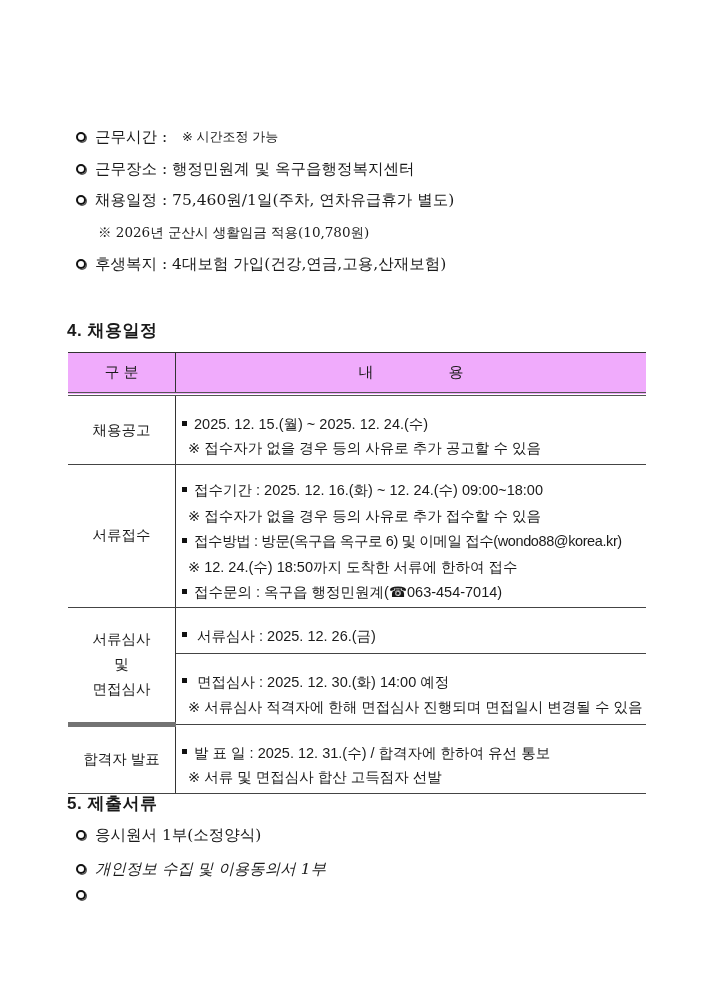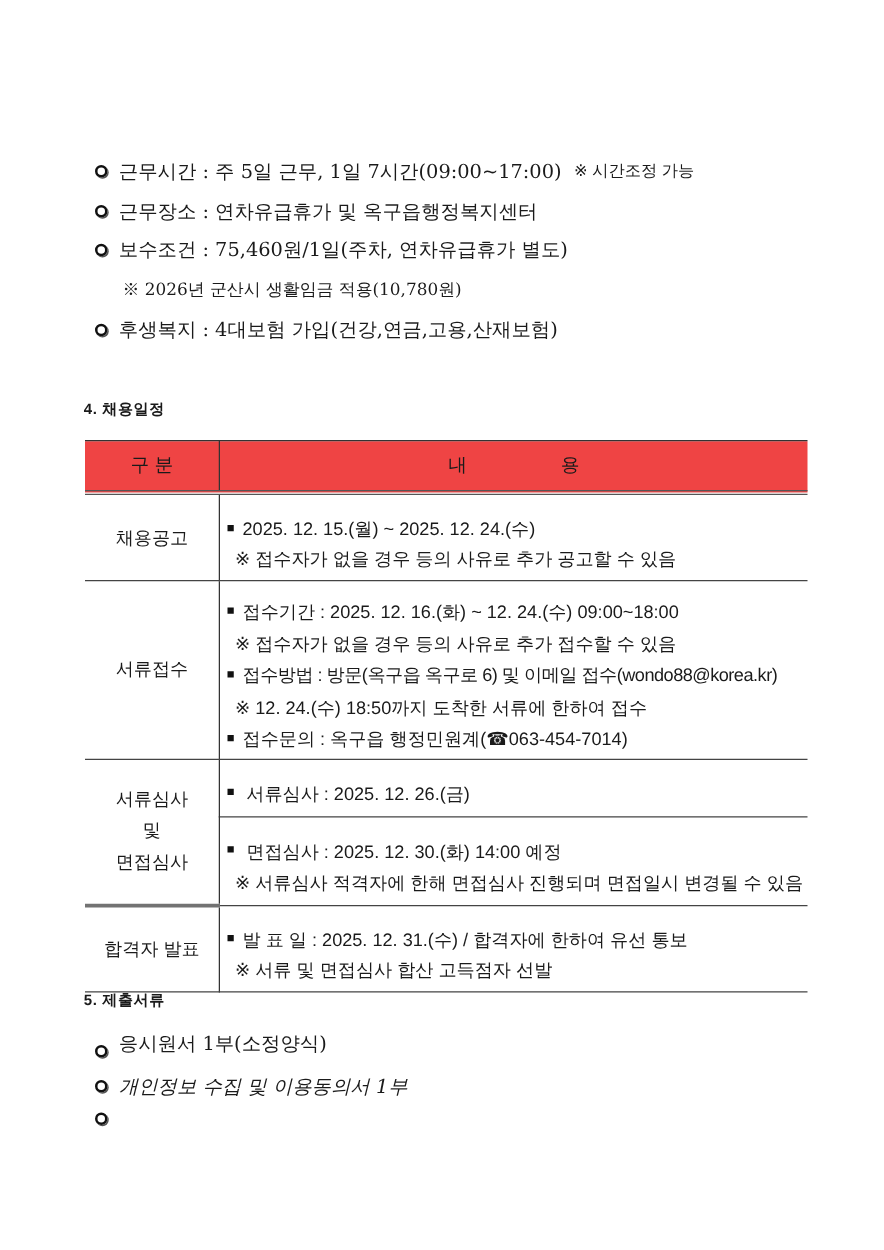--- a/index.html
+++ b/index.html
@@ -6,53 +6,52 @@
   body { width: 707px; height: 1000px; position: relative; overflow: hidden; color: #1a1a1a; }
   .serif { font-family: "DejaVu Serif", "Liberation Serif", serif; }
   .sans { font-family: "Liberation Sans", "DejaVu Sans", sans-serif; }
 
   .bullet-list { position: absolute; left: 76px; top: 126px; width: 600px; }
   .bl-item { position: absolute; left: 0; white-space: nowrap; font-size: 15.5px; line-height: 22px; display: flex; align-items: center; }
   .circle { display: inline-block; width: 10px; height: 10px; border: 2px solid #111; border-radius: 50%; margin-right: 9px; box-shadow: 1px 1px 0 #555; box-sizing: border-box; }
   .small-note { font-size: 13px; margin-left: 10px; }
   .indent-note { position: absolute; left: 22px; font-size: 13.5px; white-space: nowrap; line-height: 22px; text-align: center; }
 
-  .section-heading { position: absolute; left: 67px; font-size: 12px; font-weight: bold; white-space: nowrap; letter-spacing: 0.5px; }
+  .section-heading { position: absolute; left: 67px; font-size: 17px; font-weight: bold; white-space: nowrap; letter-spacing: 0.5px; }
 
   table.schedule { position: absolute; left: 68px; top: 352px; width: 578px; border-collapse: collapse; font-size: 14.5px; }
   table.schedule td, table.schedule th { padding: 0; vertical-align: middle; }
-  table.schedule th { background: #ef4444; height: 39px; font-weight: normal; font-size: 15px; border-top: 1.5px solid #333; border-bottom: 4px double #555; }
+  table.schedule th { background: #f0abfc; height: 39px; font-weight: normal; font-size: 15px; border-top: 1.5px solid #333; border-bottom: 4px double #555; }
   .col-left { width: 107px; text-align: center; border-right: 1px solid #333; }
   .row-border td { border-bottom: 1px solid #444; }
   .cell-content { padding: 4px 0 4px 6px; line-height: 25px; margin-top: 12px; }
   .cell-content div { white-space: nowrap; }
   .sq { display: inline-block; width: 5px; height: 5px; background: #111; margin-right: 7px; vertical-align: middle; position: relative; top: -2px; }
   .note { padding-left: 6px; }
   .hdr-gap { display: inline-block; width: 75px; }
 </style>
 </head>
 <body>
 
 <div class="bullet-list serif">
   <div class="bl-item" style="top:0px;">
     <span class="circle"></span>
     <span>근무시간</span>
     <span style="white-space:pre"> : </span>
-    <span>주 5일 근무, 1일 7시간(09:00~17:00)</span>
     <span class="small-note sans">※ 시간조정 가능</span>
   </div>
   <div class="bl-item" style="top:32px;justify-content:flex-end;">
     <span class="circle"></span>
     <span>근무장소</span>
     <span style="white-space:pre"> : </span>
-    <span>연차유급휴가 및 옥구읍행정복지센터</span>
+    <span>행정민원계 및 옥구읍행정복지센터</span>
   </div>
   <div class="bl-item" style="top:63px;">
     <span class="circle"></span>
-    <span>보수조건</span>
+    <span>채용일정</span>
     <span style="white-space:pre"> : </span>
     <span>75,460원/1일(주차, 연차유급휴가 별도)</span>
   </div>
   <div class="indent-note" style="top:95px;">※ 2026년 군산시 생활임금 적용(10,780원)</div>
   <div class="bl-item" style="top:127px;">
     <span class="circle"></span>
     <span>후생복지</span>
     <span style="white-space:pre"> : </span>
     <span>4대보험 가입(건강,연금,고용,산재보험)</span>
   </div>
@@ -88,21 +87,21 @@
           <div><span class="sq"></span><span>접수기간 : 2025. 12. 16.(화) ~ 12. 24.(수) 09:00~18:00</span></div>
           <div class="note">※ 접수자가 없을 경우 등의 사유로 추가 접수할 수 있음</div>
           <div style="letter-spacing:-0.4px;"><span class="sq"></span><span>접수방법 : 방문(옥구읍 옥구로 6) 및 이메일 접수(wondo88@korea.kr)</span></div>
           <div class="note">※ 12. 24.(수) 18:50까지 도착한 서류에 한하여 접수</div>
           <div><span class="sq"></span><span>접수문의 : 옥구읍 행정민원계(☎063-454-7014)</span></div>
         </div>
       </td>
     </tr>
 
     <tr>
-      <td class="col-left" rowspan="2" style="border-bottom:3px solid #737373; line-height:25px;">
+      <td class="col-left" rowspan="2" style="border-bottom:5px solid #737373; line-height:25px;">
         <div>서류심사</div>
         <div>및</div>
         <div>면접심사</div>
       </td>
       <td style="height:39px; border-bottom:1px solid #444;">
         <div class="cell-content">
           <div><span class="sq" style="margin-right:10px;"></span><span>서류심사 : 2025. 12. 26.(금)</span></div>
         </div>
       </td>
     </tr>
@@ -124,21 +123,21 @@
           <div class="note">※ 서류 및 면접심사 합산 고득점자 선발</div>
         </div>
       </td>
     </tr>
   </tbody>
 </table>
 
 <div class="section-heading sans" style="top:792px;">5. 제출서류</div>
 
 <div class="bullet-list serif" style="top:824px;">
-  <div class="bl-item" style="top:0px;align-items:flex-end;">
+  <div class="bl-item" style="top:0px;">
     <span class="circle"></span>
     <span>응시원서 1부(소정양식)</span>
   </div>
   <div class="bl-item" style="top:34px;font-style:italic;">
     <span class="circle"></span>
     <span>개인정보 수집 및 이용동의서 1부</span>
   </div>
   <div class="bl-item" style="top:66px;">
     <span class="circle"></span>
   </div>

